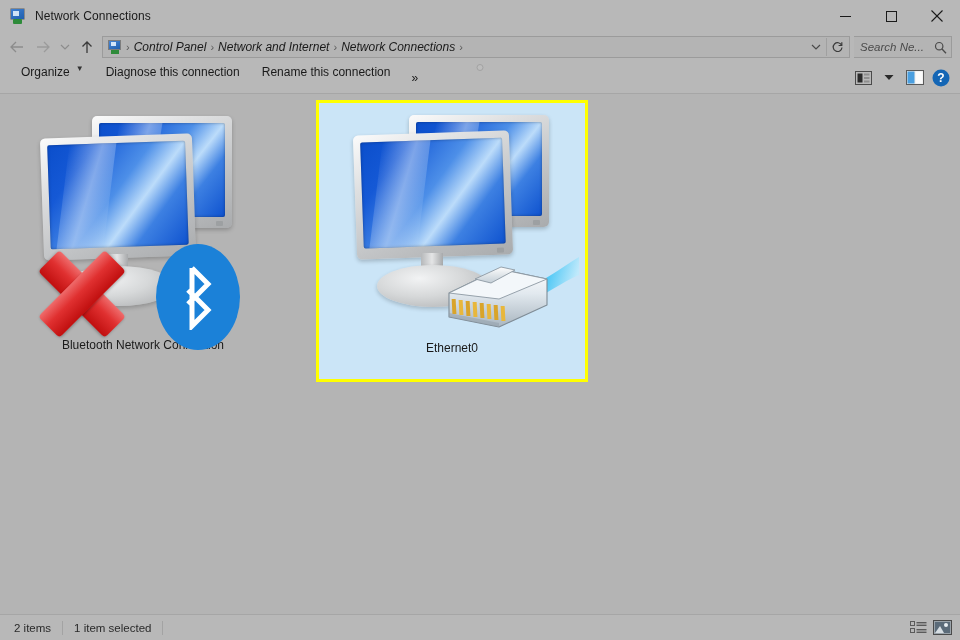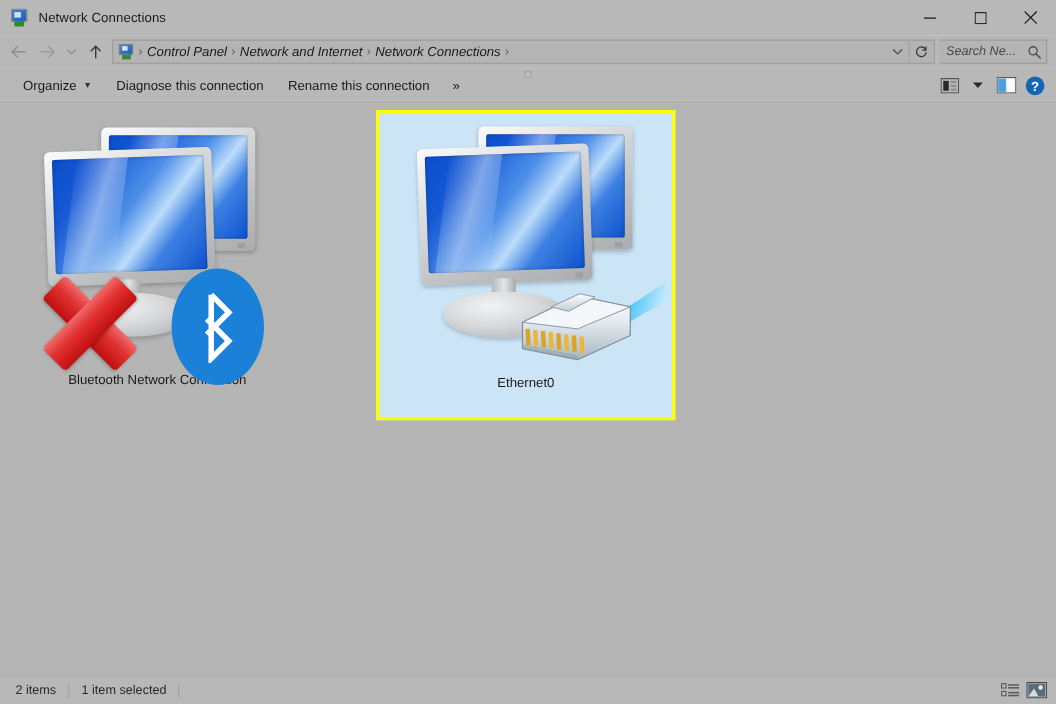--- a/index.html
+++ b/index.html
@@ -3,21 +3,21 @@
 <meta charset="utf-8">
 <style>
   * { box-sizing: border-box; margin: 0; padding: 0; }
   html, body {
     width: 960px; height: 640px;
     font-family: "Liberation Sans", sans-serif;
     background: #b4b4b4;
     overflow: hidden;
     -webkit-font-smoothing: antialiased;
   }
-  .window { width: 960px; height: 640px; position: relative; display: flex; flex-direction: column; background: #fef9c3; }
+  .window { width: 960px; height: 640px; position: relative; display: flex; flex-direction: column; background: #8b5cf6; }
 
   
   .titlebar {
     height: 32px; flex: 0 0 32px;
     background: #b8b8b8;
     display: flex; align-items: center;
     position: relative;
   }
   .title-icon { width: 18px; height: 18px; margin-left: 9px; position: relative; flex: 0 0 18px; }
   .ti-mon { position: absolute; left: 1px; top: 1px; width: 15px; height: 12px; background: linear-gradient(150deg,#3f7fd0,#1f5fae); border: 1px solid #8a8a8a; border-radius: 1px; }
@@ -65,21 +65,21 @@
 
   
   .toolbar {
     height: 32px; flex: 0 0 32px;
     background: #b8b8b8;
     display: flex; align-items: center;
     padding: 0 6px 0 10px;
     position: relative;
     border-bottom: 1px solid #a6a6a6;
   }
-  .tb-item { font-size: 12px; color: #1a1a1a; padding: 0 11px; height: 26px; display: flex; align-items: center; white-space: nowrap; }
+  .tb-item { font-size: 12px; color: #1a1a1a; padding: 0 11px; height: 26px; display: flex; align-items: flex-start; white-space: nowrap; }
   .tb-caret { margin-left: 6px; font-size: 8px; color: #333; line-height: 1; }
   .tb-chevrons { font-size: 12px; color: #1a1a1a; padding: 0 10px; height: 26px; display: flex; align-items: center; }
   .tb-spacer { flex: 1 1 auto; }
   .tb-ic { width: 26px; height: 26px; display: flex; align-items: center; justify-content: center; }
   .grabdot {
     position: absolute; left: 50%; top: 2px; transform: translateX(-50%);
     width: 7px; height: 7px; border: 1px solid #a2a2a2; border-radius: 50%;
     background: #bdbdbd;
   }
 
@@ -89,21 +89,21 @@
     position: relative; padding: 6px 0 0 0;
     display: flex; align-items: flex-start;
   }
   .item {
     width: 270px; height: 282px;
     position: relative;
     display: flex; flex-direction: column; align-items: center;
     padding-top: 4px;
   }
   .item.bt { margin-left: 8px; }
-  .item.eth { margin-left: 64px; width: 272px; height: 282px; background: #cbe5f7; border: 3px solid #ffff00; }
+  .item.eth { margin-left: 38px; width: 272px; height: 282px; background: #cbe5f7; border: 3px solid #ffff00; }
   .icon-wrap { width: 230px; height: 230px; position: relative; margin-top: 2px; }
   .item-label { font-size: 12px; color: #1a1a1a; text-align: center; white-space: nowrap; margin-top: 2px; }
 
   
   .mon { position: absolute; }
   .mon .bezel {
     position: absolute; inset: 0;
     background: linear-gradient(155deg,#fbfbfb 0%,#dfe0e1 28%,#c3c5c7 62%,#a9abad 100%);
     border-radius: 5px;
     box-shadow: 0 2px 4px rgba(0,0,0,.22);

